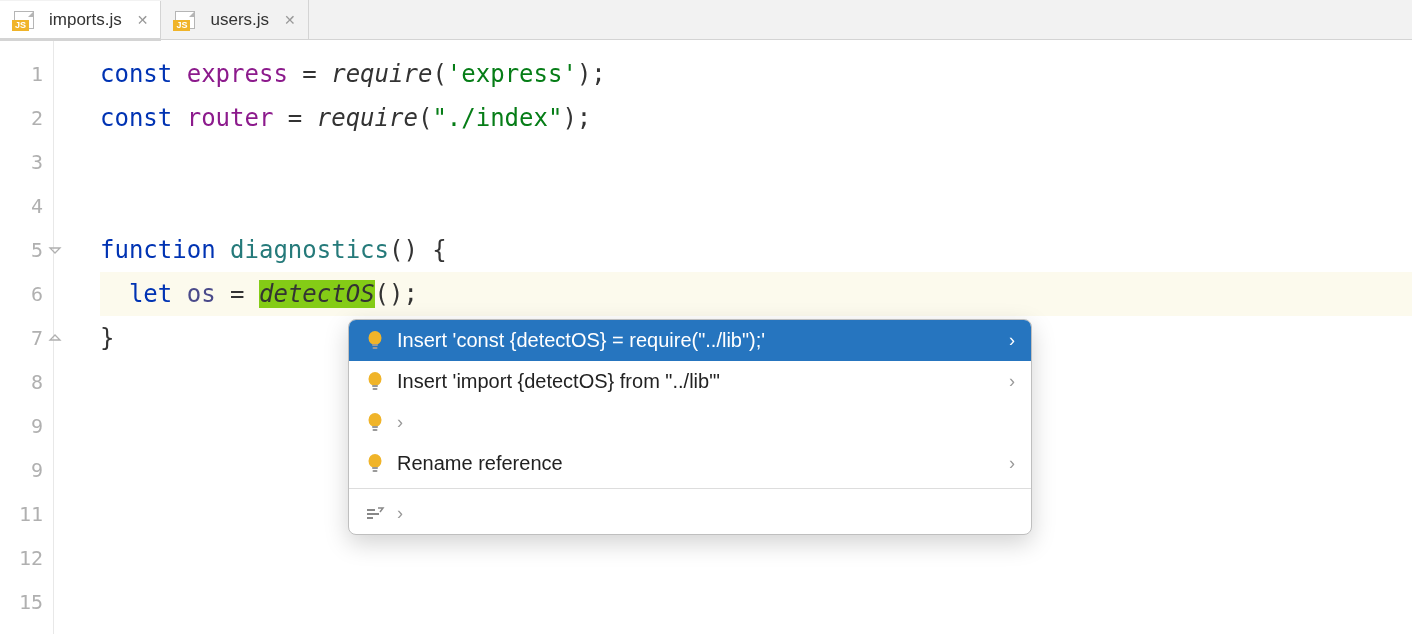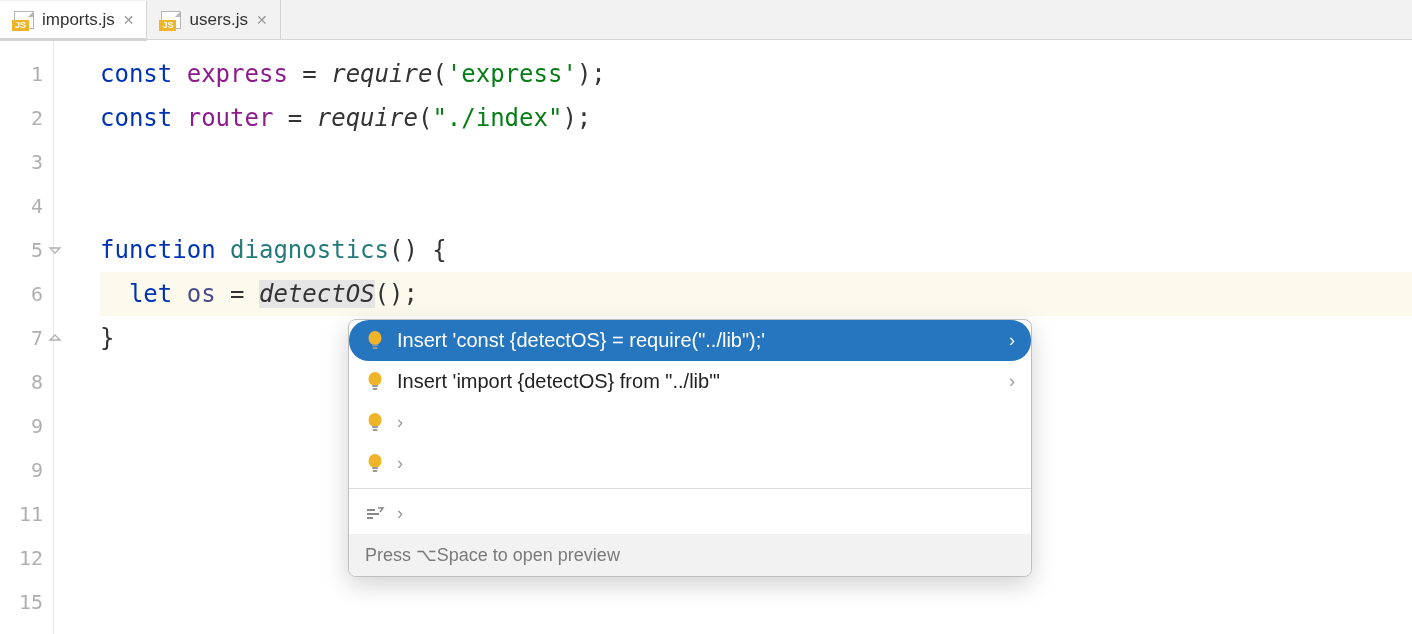--- a/index.html
+++ b/index.html
@@ -21,21 +21,21 @@
     .tab-bar {
       display: flex;
       height: 40px;
       background: #f2f2f2;
       border-bottom: 1px solid #d4d4d4;
     }
     .tab {
       display: flex;
       align-items: center;
       padding: 0 12px;
-      gap: 8px;
+      gap: 15px;
       background: #f2f2f2;
       border-right: 1px solid #d4d4d4;
       cursor: pointer;
       font-family: -apple-system, "Helvetica Neue", Arial, sans-serif;
       font-size: 17px;
       color: #333;
     }
     .tab.active {
       background: #fff;
       border-bottom: 3px solid #d4d4d4;
@@ -144,21 +144,21 @@
 
     
     .kw { color: #0033b3; }
     .def { color: #8c1a8c; }
     .fn { color: #257a7a; }
     .str { color: #067d17; }
     .call { font-style: italic; color: #333; }
     .ident { color: #4a4a8a; }
     .plain { color: #333; }
     .brace { color: #333; }
-    .error-ident { background: #e5e5e5; font-style: italic; }
+    .error-ident { background: #84cc16; font-style: italic; }
 
     
     .intention-popup {
       position: absolute;
       left: 348px;
       top: 319px;
       width: 684px;
       background: #fff;
       border: 1px solid #bfbfbf;
       border-radius: 8px;
@@ -168,21 +168,20 @@
     }
     .intention-item {
       display: flex;
       align-items: center;
       height: 41px;
       padding: 0 16px;
       gap: 12px;
       font-size: 20px;
       color: #222;
       cursor: pointer;
-      border-radius: 20px;
     }
     .intention-item.selected {
       background: #2675bf;
       color: #fff;
     }
     .intention-item .label {
       flex: 1;
     }
     .intention-item .chevron {
       color: #999;
@@ -324,28 +323,28 @@
     <span class="chevron">›</span>
   </div>
   <div class="intention-item">
     <span class="bulb-icon">
       <svg class="bulb-svg" viewBox="0 0 18 22">
         <ellipse cx="9" cy="8" rx="6.5" ry="7" fill="#f0b429"></ellipse>
         <rect x="6" y="14" width="6" height="2" fill="#999" rx="1"></rect>
         <rect x="6.5" y="17" width="5" height="2" fill="#999" rx="1"></rect>
       </svg>
     </span>
+    <span class="label">Rename reference</span>
     <span class="chevron">›</span>
   </div>
   <div class="intention-divider"></div>
   <div class="intention-item">
     <span class="split-icon">
       <svg width="20" height="16" viewBox="0 0 20 16">
         <line x1="2" y1="4" x2="10" y2="4" stroke="#888" stroke-width="2"></line>
         <line x1="2" y1="8" x2="14" y2="8" stroke="#888" stroke-width="2"></line>
         <line x1="2" y1="12" x2="8" y2="12" stroke="#888" stroke-width="2"></line>
         <path d="M 13 2 L 18 2 L 15 6" fill="none" stroke="#888" stroke-width="1.5"></path>
       </svg>
     </span>
     <span class="chevron">›</span>
   </div>
-  <div class="intention-footer">Press ⌥Space to open preview</div>
 </div>
 
 </body></html>

